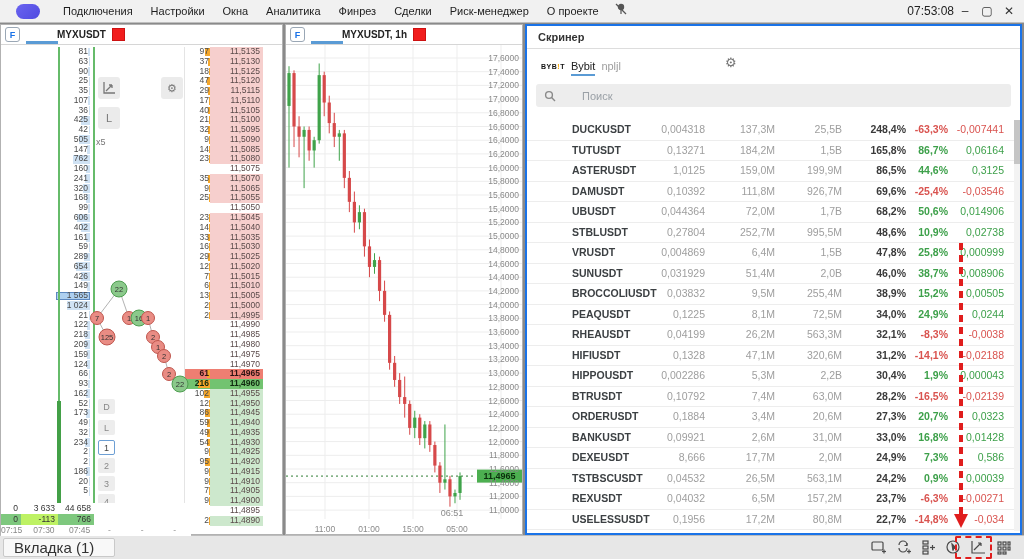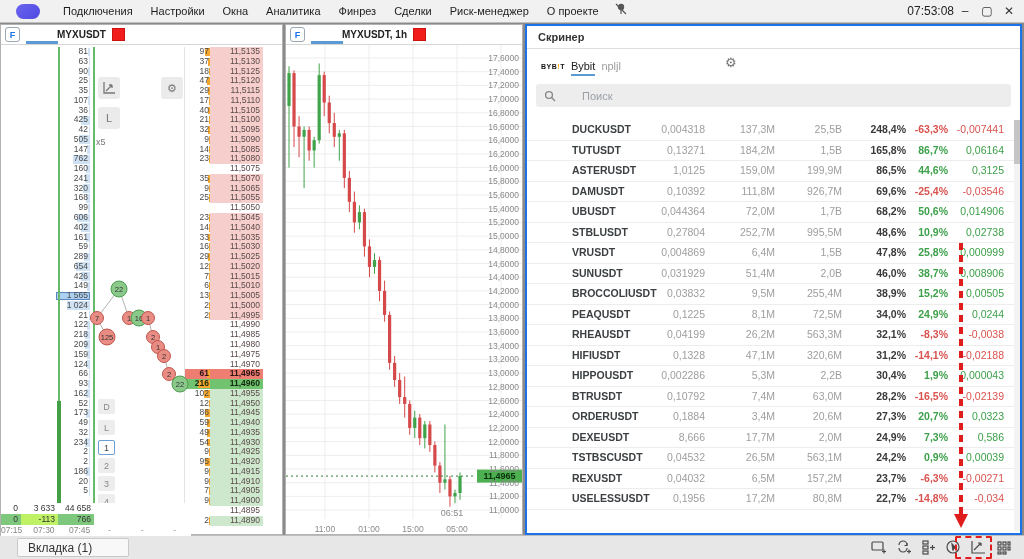--- a/index.html
+++ b/index.html
@@ -78,21 +78,21 @@
   .c-v2{right:172px;color:#9e9e9e;}
   .c-p1{right:108px;color:#3a3a3a;font-weight:bold;}
   .c-p2{right:66px;font-weight:bold;}
   .c-chg{right:10px;}
   .up{color:#3da04a;}
   .dn{color:#d9534f;}
   #sscroll{position:absolute;right:0;top:94px;width:6px;bottom:2px;background:#f3f3f3;}
   #sthumb{position:absolute;right:0;top:0;width:6px;height:44px;background:#c5c5c5;}
   
   #bottombar{position:absolute;left:0;top:535px;width:1024px;height:24px;background:#e7e7e7;border-top:1px solid #bdbdbd;box-sizing:border-box;display:flex;align-items:center;}
-  #tabchip{margin-left:17px;width:112px;height:19px;background:#f8f8f8;border:1px solid #c9c9c9;border-radius:2px;display:flex;align-items:center;padding-left:10px;box-sizing:border-box;font-size:12px;color:#333;}
+  #tabchip{margin-left:3px;width:112px;height:19px;background:#f8f8f8;border:1px solid #c9c9c9;border-radius:2px;display:flex;align-items:center;padding-left:10px;box-sizing:border-box;font-size:15px;color:#333;}
   #bicons{margin-left:auto;display:flex;align-items:center;gap:8px;margin-right:12px;}
   .bico{width:17px;height:17px;display:block;}
   
   #ann{position:absolute;left:0;top:0;width:1024px;height:559px;pointer-events:none;z-index:50;}
   #annline{position:absolute;left:959px;top:243px;width:3.5px;height:271px;background:repeating-linear-gradient(to bottom,#e01d1d 0 7px,transparent 7px 12px);}
   #annarrow{position:absolute;left:954px;top:514px;width:0;height:0;border-left:7px solid transparent;border-right:7px solid transparent;border-top:14px solid #e01d1d;}
   #annbox{position:absolute;left:955px;top:536px;width:33px;height:19px;border:2px dashed #e01d1d;border-radius:2px;}
 </style>
 </head>
 <body>
@@ -866,20 +866,29 @@
         <div class="srow">
           <span class="c-sym">ORDERUSDT</span>
           <span class="c-price">0,1884</span>
           <span class="c-v1">3,4M</span>
           <span class="c-v2">20,6M</span>
           <span class="c-p1">27,3%</span>
           <span class="c-p2 up">20,7%</span>
           <span class="c-chg up">0,0323</span>
         </div>
         <div class="srow">
+          <span class="c-sym">BANKUSDT</span>
+          <span class="c-price">0,09921</span>
+          <span class="c-v1">2,6M</span>
+          <span class="c-v2">31,0M</span>
+          <span class="c-p1">33,0%</span>
+          <span class="c-p2 up">16,8%</span>
+          <span class="c-chg up">0,01428</span>
+        </div>
+        <div class="srow">
           <span class="c-sym">DEXEUSDT</span>
           <span class="c-price">8,666</span>
           <span class="c-v1">17,7M</span>
           <span class="c-v2">2,0M</span>
           <span class="c-p1">24,9%</span>
           <span class="c-p2 up">7,3%</span>
           <span class="c-chg up">0,586</span>
         </div>
         <div class="srow">
           <span class="c-sym">TSTBSCUSDT</span>

